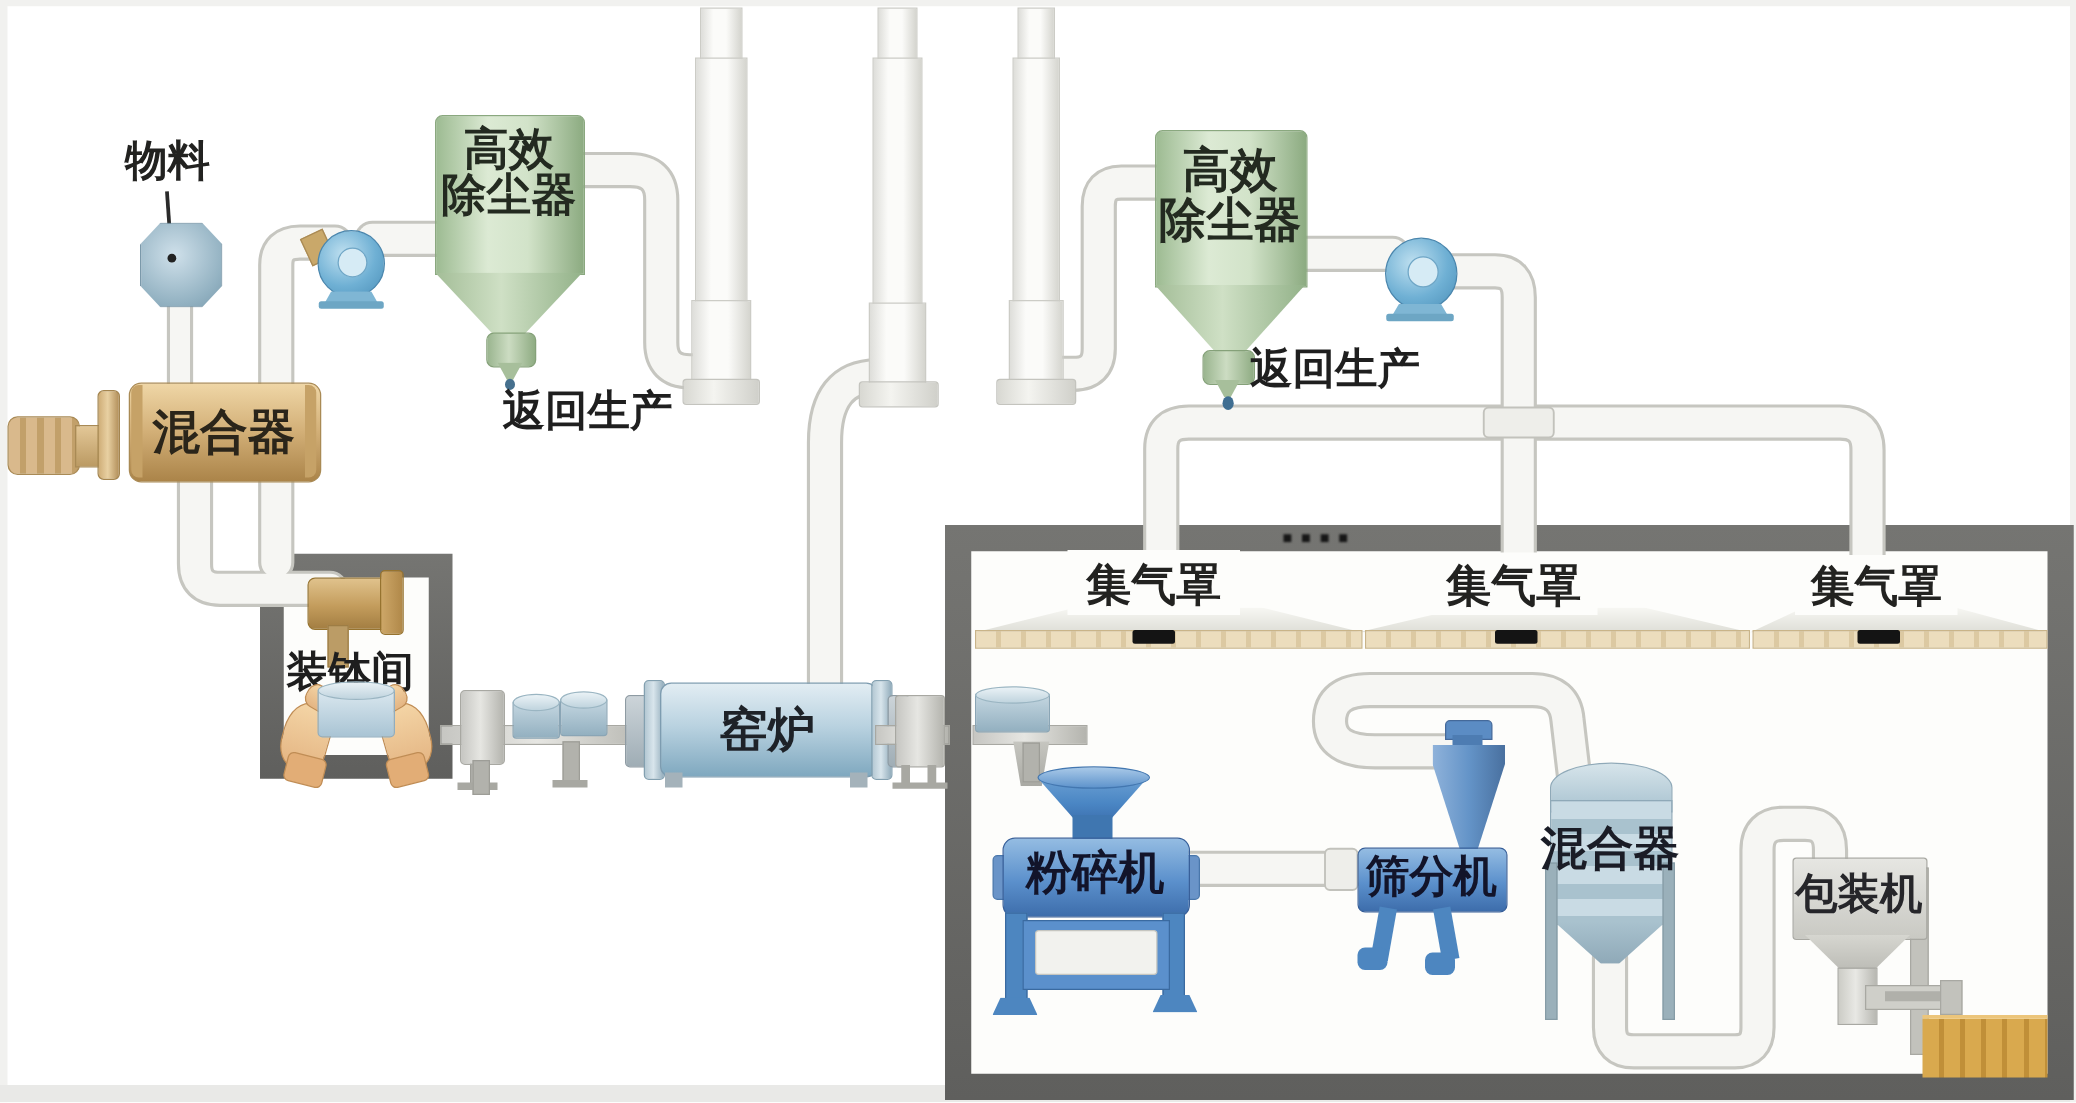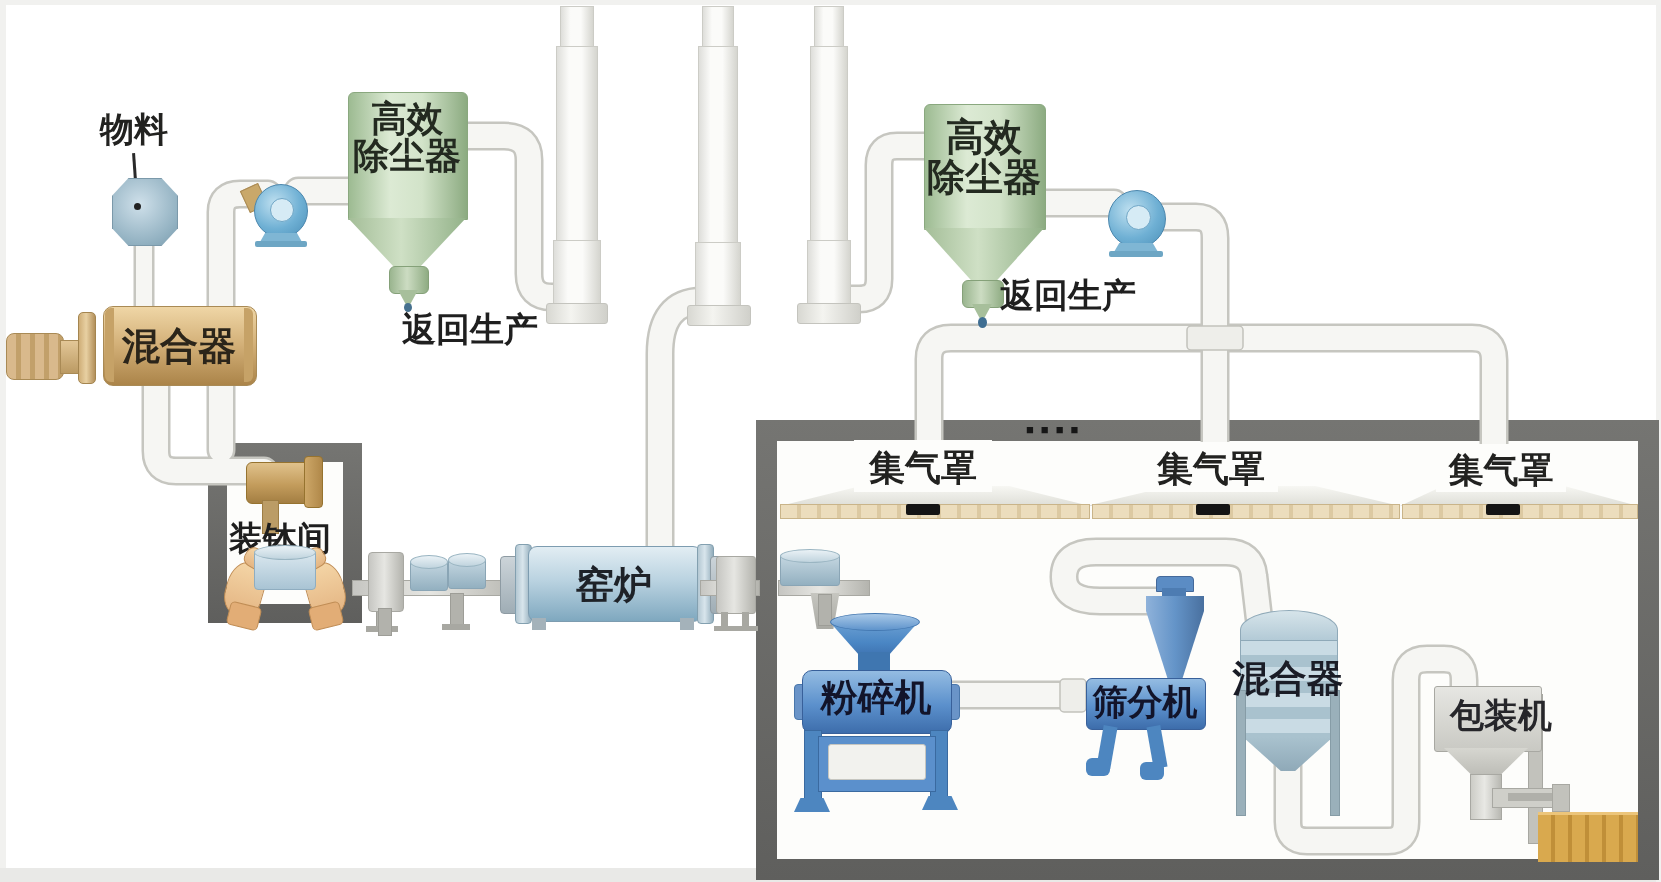--- a/index.html
+++ b/index.html
@@ -232,21 +232,21 @@
 
   <div class="abs" style="left:1240px;top:610px;width:96px;height:38px;background:linear-gradient(180deg,#d6e4ea,#a8c2d0);border:1px solid #8fa9b8;border-radius:50% 50% 0 0;"></div>
   <div class="abs" style="left:1240px;top:640px;width:96px;height:98px;border:1px solid #8fa9b8;background:repeating-linear-gradient(180deg,#c9dbe4 0 14px,#a9c2ce 14px 26px);"></div>
   <div class="abs" style="left:1243px;top:737px;width:90px;height:34px;background:linear-gradient(180deg,#a9c2ce,#8fa9b8);clip-path:polygon(0 0,100% 0,58% 100%,42% 100%);"></div>
   <div class="abs" style="left:1236px;top:690px;width:8px;height:124px;background:#9ab0ba;border:1px solid #869ca6;"></div>
   <div class="abs" style="left:1330px;top:690px;width:8px;height:124px;background:#9ab0ba;border:1px solid #869ca6;"></div>
   <div class="txt ctr" style="left:1230px;top:660px;width:116px;font-size:37px;color:#1a1c26;">混合器</div>
 
   <div class="abs" style="left:1528px;top:694px;width:13px;height:148px;background:#c2c2bc;border:1px solid #a8a8a2;"></div>
   <div class="abs grayequip" style="left:1434px;top:686px;width:106px;height:64px;border-radius:3px;background:linear-gradient(180deg,#e6e6e2,#c9c9c3);"></div>
-  <div class="txt ctr" style="left:1434px;top:698px;width:106px;font-size:34px;color:#26262a;margin-left:14px;">包装机</div>
+  <div class="txt ctr" style="left:1434px;top:698px;width:106px;font-size:34px;color:#26262a;">包装机</div>
   <div class="abs" style="left:1444px;top:748px;width:84px;height:28px;background:linear-gradient(180deg,#d6d6d0,#bcbcb6);clip-path:polygon(0 0,100% 0,66% 100%,34% 100%);"></div>
   <div class="abs" style="left:1470px;top:774px;width:30px;height:44px;background:linear-gradient(90deg,#cccCC6,#e8e8e4 45%,#b8b8b2);border:1px solid #a8a8a2;"></div>
   <div class="abs" style="left:1492px;top:788px;width:64px;height:18px;background:#cfcfc9;border:1px solid #a8a8a2;"></div>
   <div class="abs" style="left:1508px;top:793px;width:58px;height:8px;background:#b0b0aa;"></div>
   <div class="abs" style="left:1552px;top:784px;width:16px;height:26px;background:#c2c2bc;border:1px solid #a8a8a2;"></div>
 
   <div class="abs" style="left:1538px;top:812px;width:100px;height:47px;border-top:3px solid #ecc57a;background:repeating-linear-gradient(90deg,#d9a94e 0 13px,#c08f38 13px 17px);"></div>
 
 </div>
 

